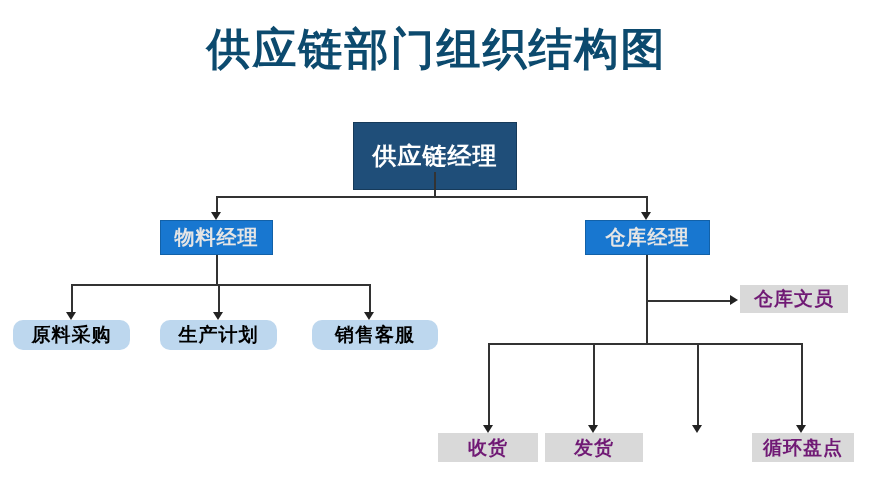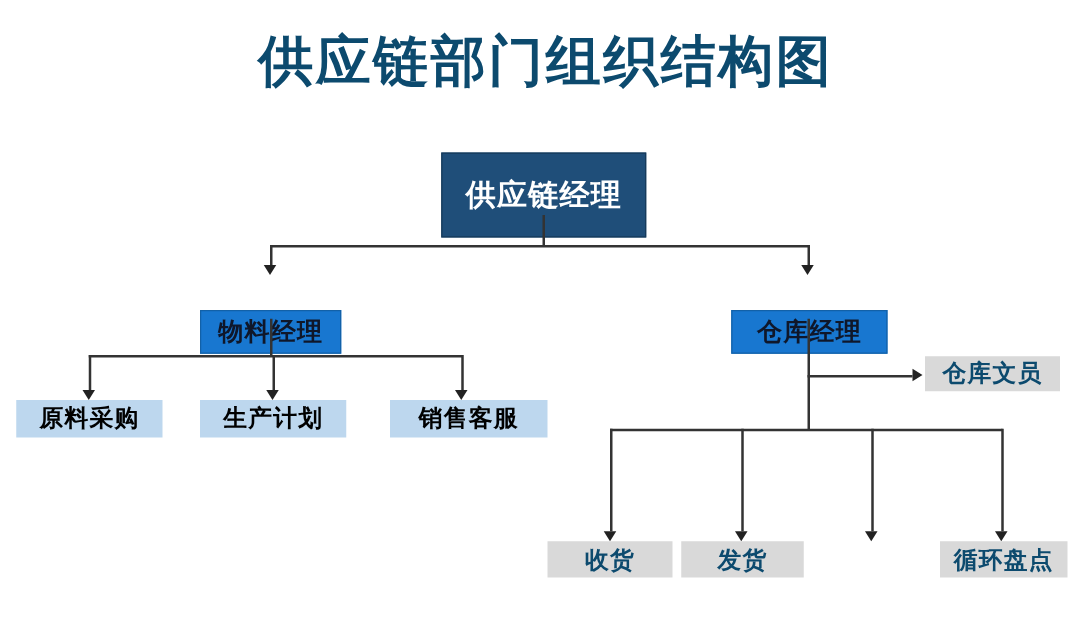--- a/index.html
+++ b/index.html
@@ -35,34 +35,34 @@
   .node-root {
     background: #1F4E79;
     border: 1px solid #163A5A;
     color: #ffffff;
     font-size: 24px;
     letter-spacing: 1px;
   }
   .node-manager {
     background: #1877D0;
     border: 1px solid #1261A8;
-    color: #0f172a;
+    color: #e5e5e5;
     font-size: 20px;
     letter-spacing: 1px;
-    margin-top: 28px;
   }
   .node-lightblue {
     background: #BDD7EE;
     color: #000000;
     font-size: 19px;
     letter-spacing: 1px;
+    border-radius: 10px;
   }
   .node-gray {
     background: #D9D9D9;
-    color: #0c4a6e;
+    color: #701a75;
     font-size: 19px;
     letter-spacing: 1px;
   }
   .line {
     position: absolute;
     background: #333333;
   }
   .vline { width: 1.5px; }
   .hline { height: 1.5px; }
   .arrow-down {

